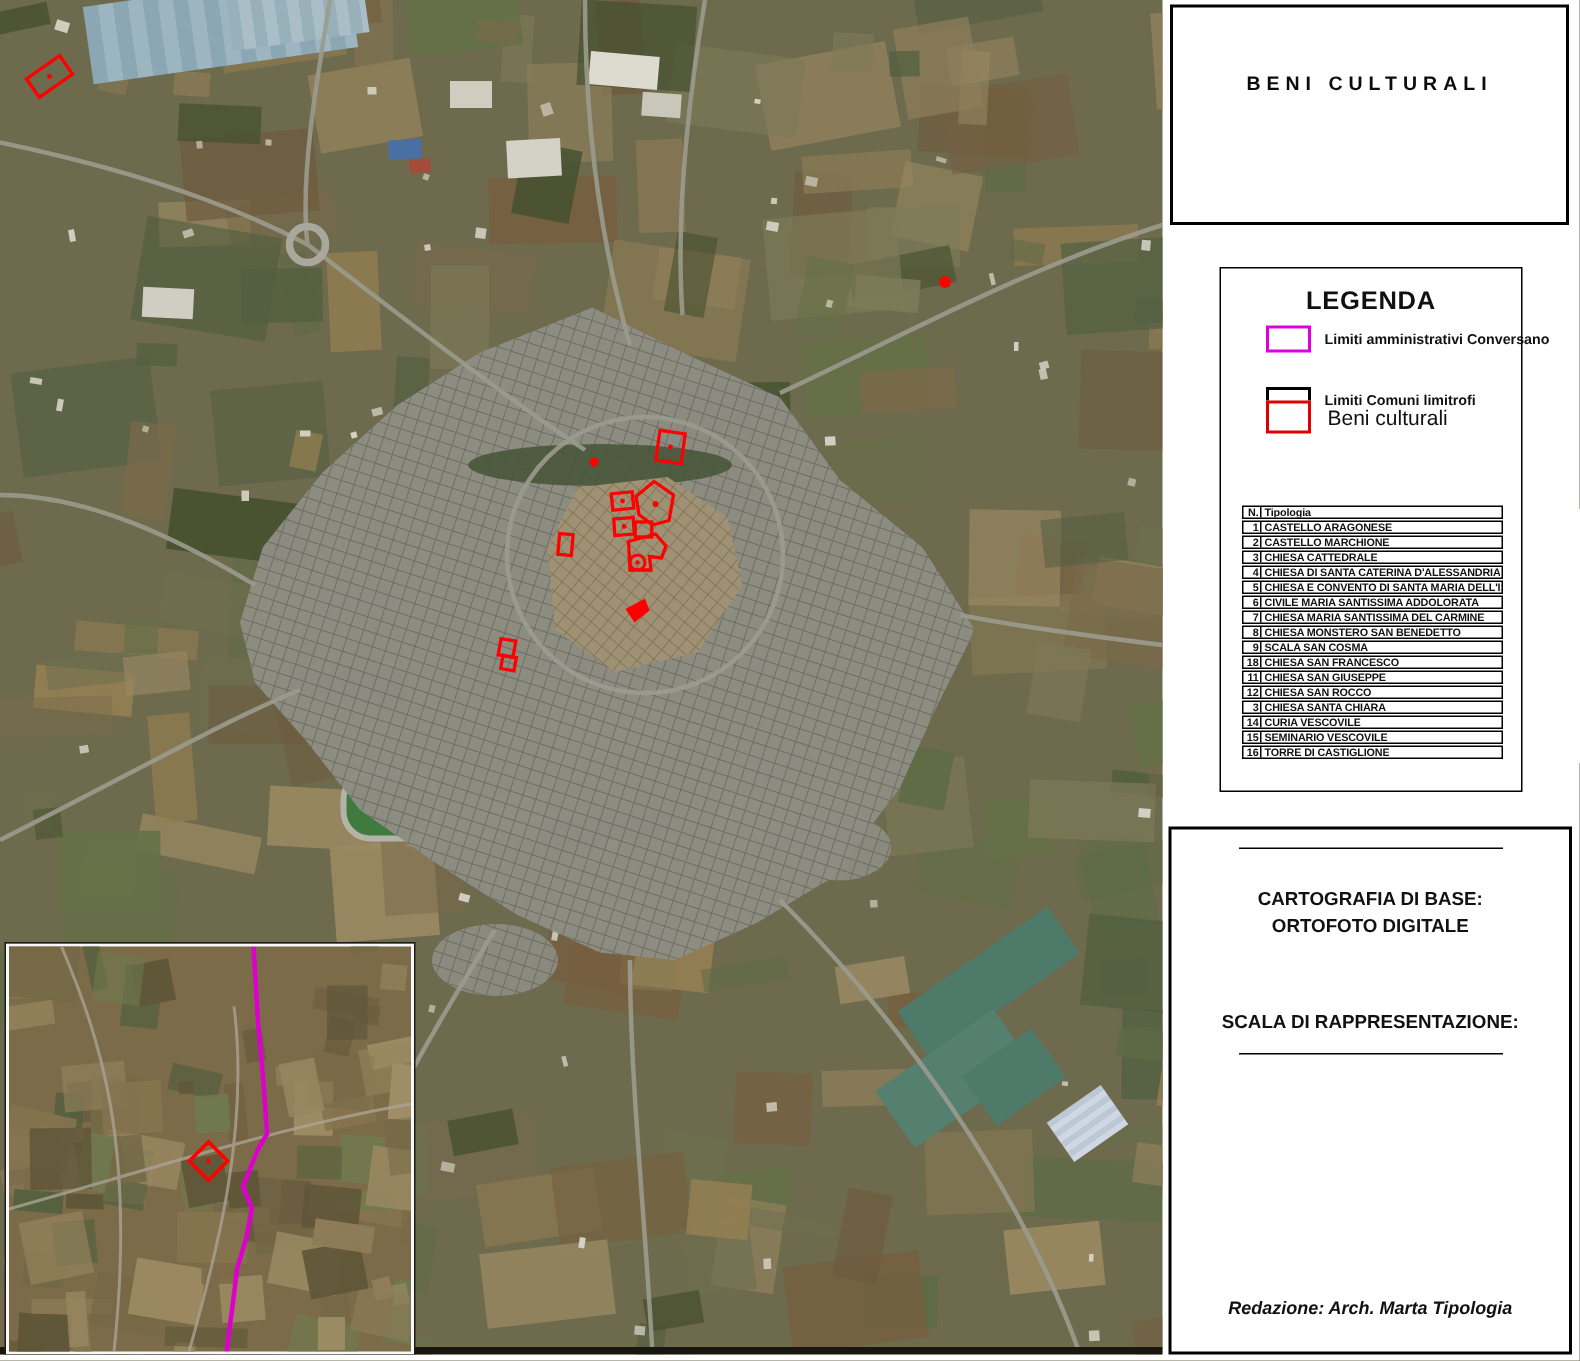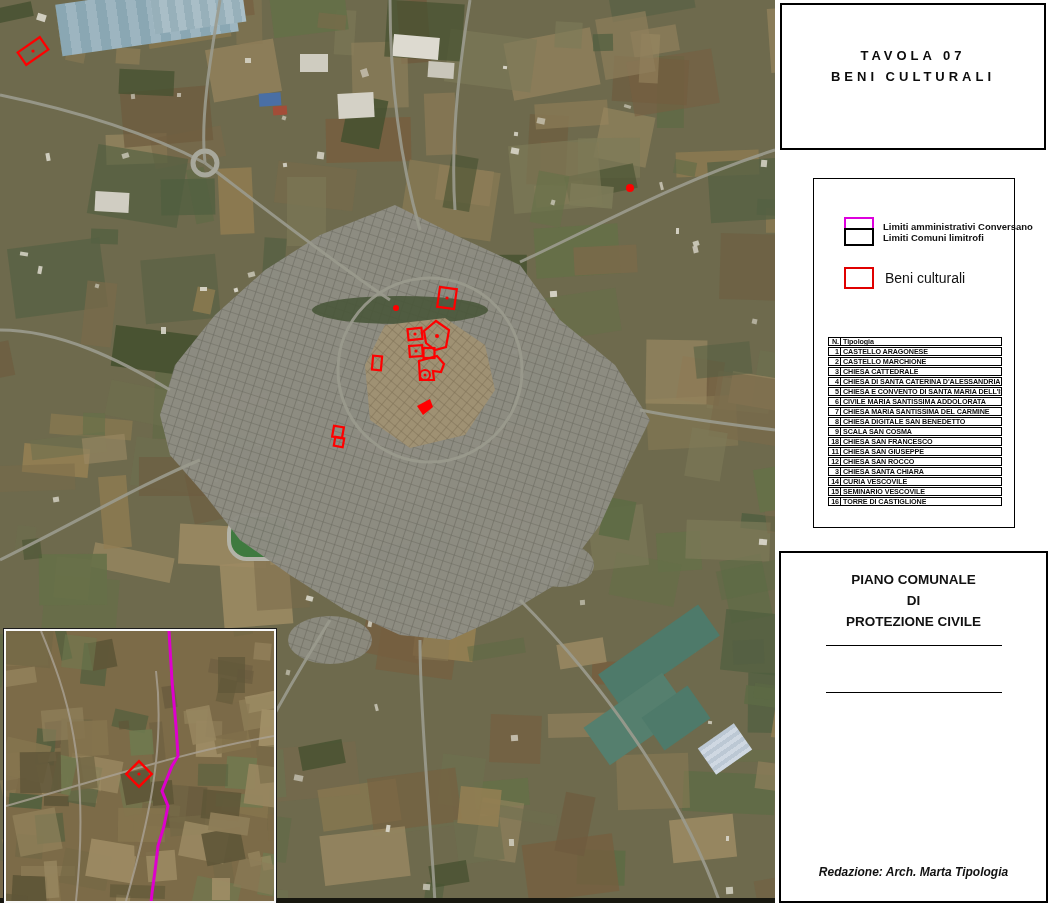--- a/index.html
+++ b/index.html
@@ -504,31 +504,31 @@
       <polyline id="inset-boundary" fill="none" stroke-width="3" points="163,0 166,50 170,95 172,125 166,135 156,160 162,175 158,195 152,215 149,240 146,262 145,272" stroke="#dd00cc"></polyline>
       <g id="inset-marker">
           <rect x="124" y="134" width="18" height="18" fill="none" stroke="#ff0000" stroke-width="2.4" transform="rotate(45 133 143)"></rect>
           <circle cx="133" cy="143" r="1.6" fill="#ff0000"></circle>
         </g>
     </svg>
   </div>
 </div>
 
 <div class="title-box">
-  <div class="title-line">TAVOLA 07</div>
   <div class="title-line">BENI CULTURALI</div>
 </div>
 
 <div class="legend-box">
+  <div class="legend-title">LEGENDA</div>
 
   <div class="legend-item" style="top:38px">
     <span class="swatch" style="border-color: rgb(221, 0, 221);"></span>
     <span class="legend-label">Limiti amministrativi Conversano</span>
   </div>
-  <div class="legend-item" style="top:49px">
+  <div class="legend-item" style="top:79px">
     <span class="swatch" style="border-color: rgb(0, 0, 0);"></span>
     <span class="legend-label">Limiti Comuni limitrofi</span>
   </div>
   <div class="legend-item" style="top:88px">
     <span class="swatch swatch-big" style="border-color: rgb(224, 0, 0);"></span>
     <span class="legend-label-big">Beni culturali</span>
   </div>
 
   <div class="sites-table" id="sites-table">
     <div class="trow">
@@ -558,21 +558,21 @@
       <div class="trow">
         <span class="tnum">6</span>
         <span class="tname">CIVILE MARIA SANTISSIMA ADDOLORATA</span>
       </div>
       <div class="trow">
         <span class="tnum">7</span>
         <span class="tname">CHIESA MARIA SANTISSIMA DEL CARMINE</span>
       </div>
       <div class="trow">
         <span class="tnum">8</span>
-        <span class="tname">CHIESA DIGITALE SAN BENEDETTO</span>
+        <span class="tname">CHIESA MONSTERO SAN BENEDETTO</span>
       </div>
       <div class="trow">
         <span class="tnum">9</span>
         <span class="tname">SCALA SAN COSMA</span>
       </div>
       <div class="trow">
         <span class="tnum">18</span>
         <span class="tname">CHIESA SAN FRANCESCO</span>
       </div>
       <div class="trow">
@@ -596,23 +596,23 @@
         <span class="tname">SEMINARIO VESCOVILE</span>
       </div>
       <div class="trow">
         <span class="tnum">16</span>
         <span class="tname">TORRE DI CASTIGLIONE</span>
       </div>
     </div>
 </div>
 
 <div class="info-box">
-  <div class="info-title">
-    <div>PIANO COMUNALE</div>
-    <div>DI</div>
-    <div>PROTEZIONE CIVILE</div>
+  <div class="hr"></div>
+  <div class="info-cart">
+    <div>CARTOGRAFIA DI BASE:</div>
+    <div>ORTOFOTO DIGITALE</div>
   </div>
-  <div class="hr"></div>
   <div class="info-scale">
+    <div>SCALA DI RAPPRESENTAZIONE:</div>
   </div>
   <div class="hr"></div>
   <div class="credit">Redazione: Arch. Marta Tipologia</div>
 </div>
 
 </body></html>

